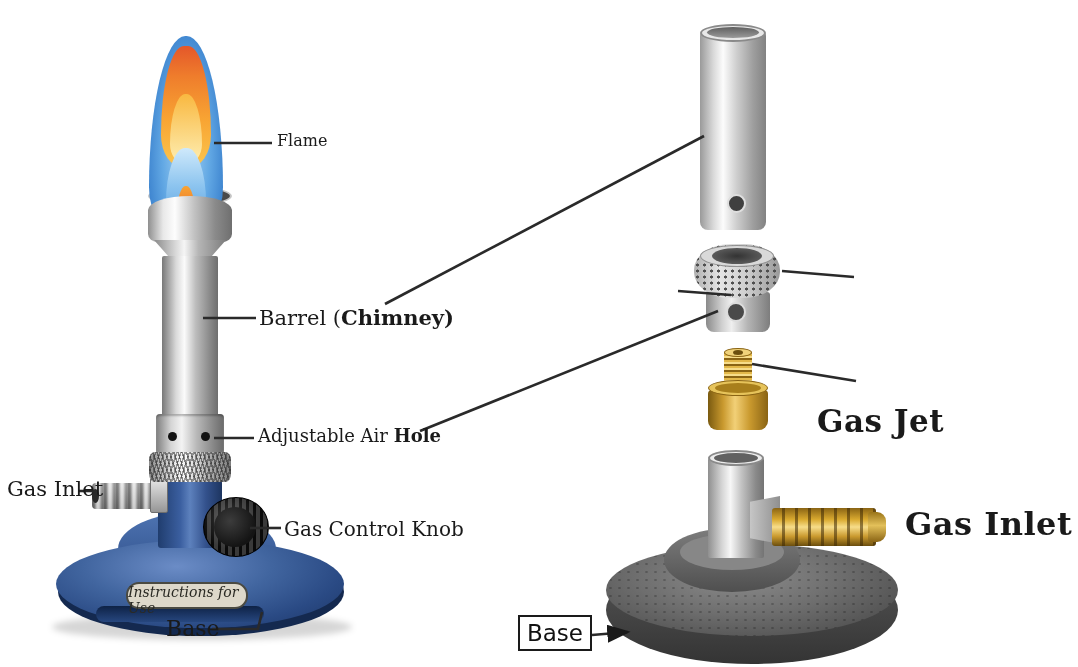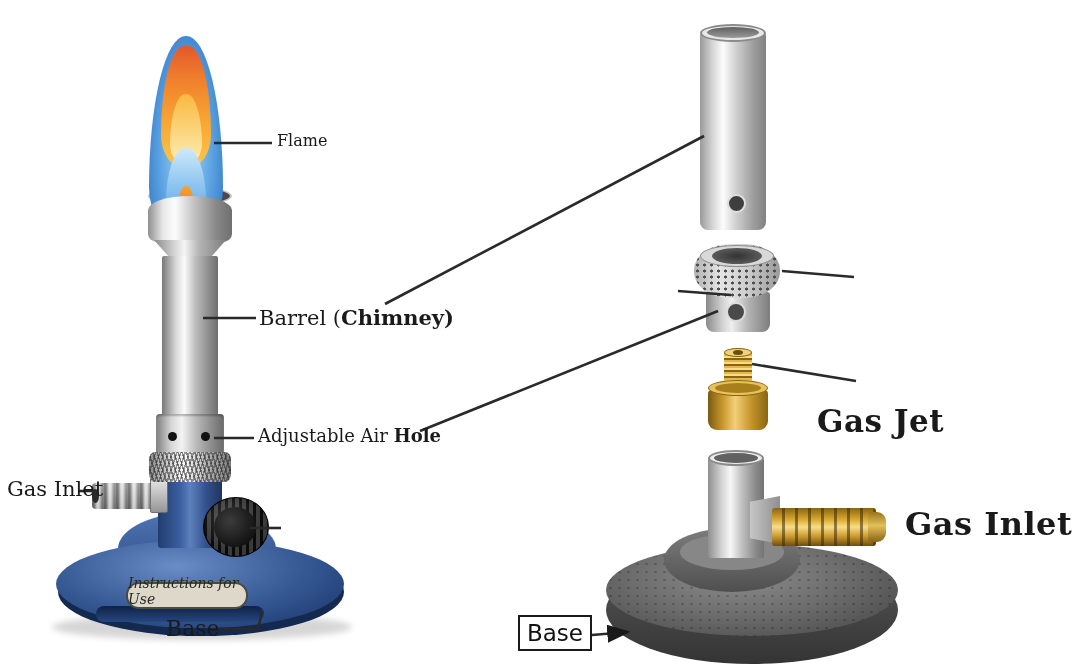--- a/index.html
+++ b/index.html
@@ -65,21 +65,21 @@
     background:linear-gradient(180deg,#4e74b2,#2c4b85);}
   .base-under{left:58px;top:548px;width:286px;height:88px;z-index:3;border-radius:50%;background:#14294f;}
   .base-main{left:56px;top:540px;width:288px;height:88px;z-index:5;border-radius:50%;
     background:radial-gradient(ellipse at 42% 30%, #6b8cc6 0%, #41659f 40%, #2a4a84 70%, #1b3464 100%);}
   .base-notch{left:96px;top:606px;width:168px;height:16px;z-index:6;border-radius:8px;
     background:linear-gradient(180deg,#0e2246,#27477f);}
   .base-shadow{left:52px;top:614px;width:300px;height:26px;z-index:1;border-radius:50%;
     background:rgba(0,0,0,.16);filter:blur(3px);}
   .plaque{left:126px;top:582px;width:122px;height:27px;z-index:20;border-radius:13px;
     background:#ddd8ca;border:2px solid #4a4a42;box-sizing:border-box;
-    display:flex;align-items:flex-end;justify-content:center;
+    display:flex;align-items:flex-start;justify-content:center;
     font-style:italic;font-size:14px;color:#2a2a24;}
 
   
   .ebarrel-body{left:700px;top:32px;width:66px;height:198px;z-index:10;border-radius:4px 4px 8px 8px;
     background:linear-gradient(90deg,#9a9a9a,#d8d8d8 20%,#fcfcfc 35%,#cfcfcf 55%,#9f9f9f 80%,#828282);}
   .ebarrel-rim{left:700px;top:24px;width:66px;height:18px;z-index:11;border-radius:50%;
     background:#e8e8e8;border:2px solid #8a8a8a;box-sizing:border-box;}
   .ebarrel-rim-inner{left:707px;top:27px;width:52px;height:11px;z-index:12;border-radius:50%;
     background:linear-gradient(#5f5f5f,#9b9b9b);}
   .ebarrel-hole{left:727px;top:194px;width:15px;height:15px;z-index:13;border-radius:50%;
@@ -219,20 +219,21 @@
   </svg>
 
   <div class="lbl" style="left:277px;top:131px;font-size:16px;">Flame</div>
 
   <div class="lbl" style="left:259px;top:305px;font-size:21px;"><span>Barrel (</span><span class="b">Chimney)</span></div>
 
   <div class="lbl" style="left:258px;top:425px;font-size:18px;"><span>Adjustable Air </span><span class="b">Hole</span></div>
 
   <div class="lbl" style="left:7px;top:477px;font-size:21px;">Gas Inlet</div>
 
+  <div class="lbl" style="left:284px;top:517px;font-size:20px;">Gas Control Knob</div>
 
   <div class="lbl" style="left:166px;top:616px;font-size:22px;">Base</div>
 
 
   <div class="lbl lbl-big" style="left:817px;top:356px;margin-top:47px;">Gas Jet</div>
 
   <div class="lbl lbl-big" style="left:905px;top:505px;font-size:32px;">Gas Inlet</div>
 
   <div class="abs base-box">
       <span>Base</span>

